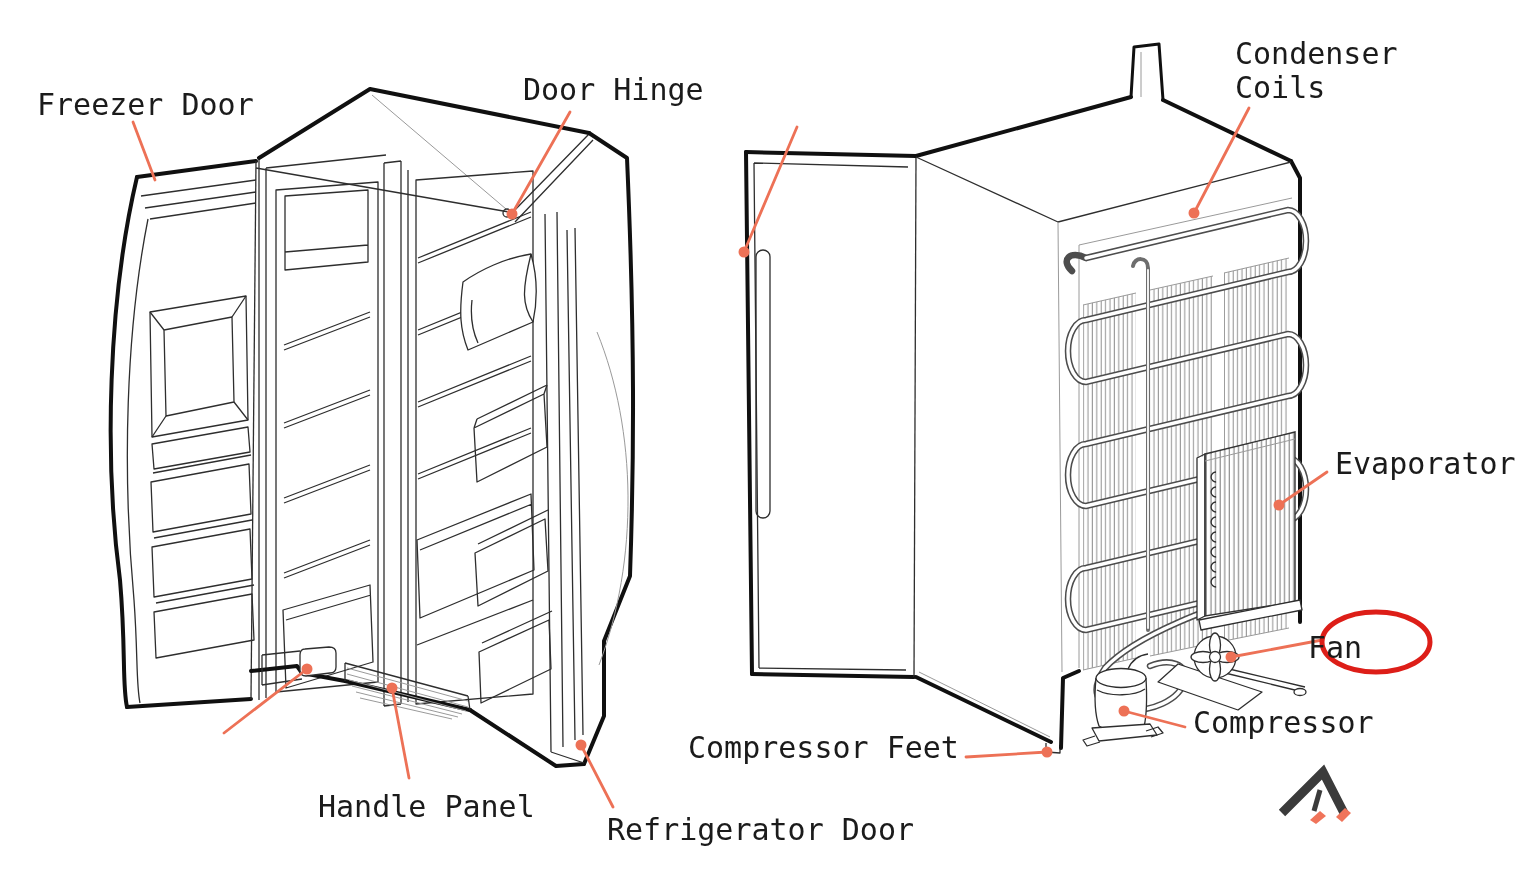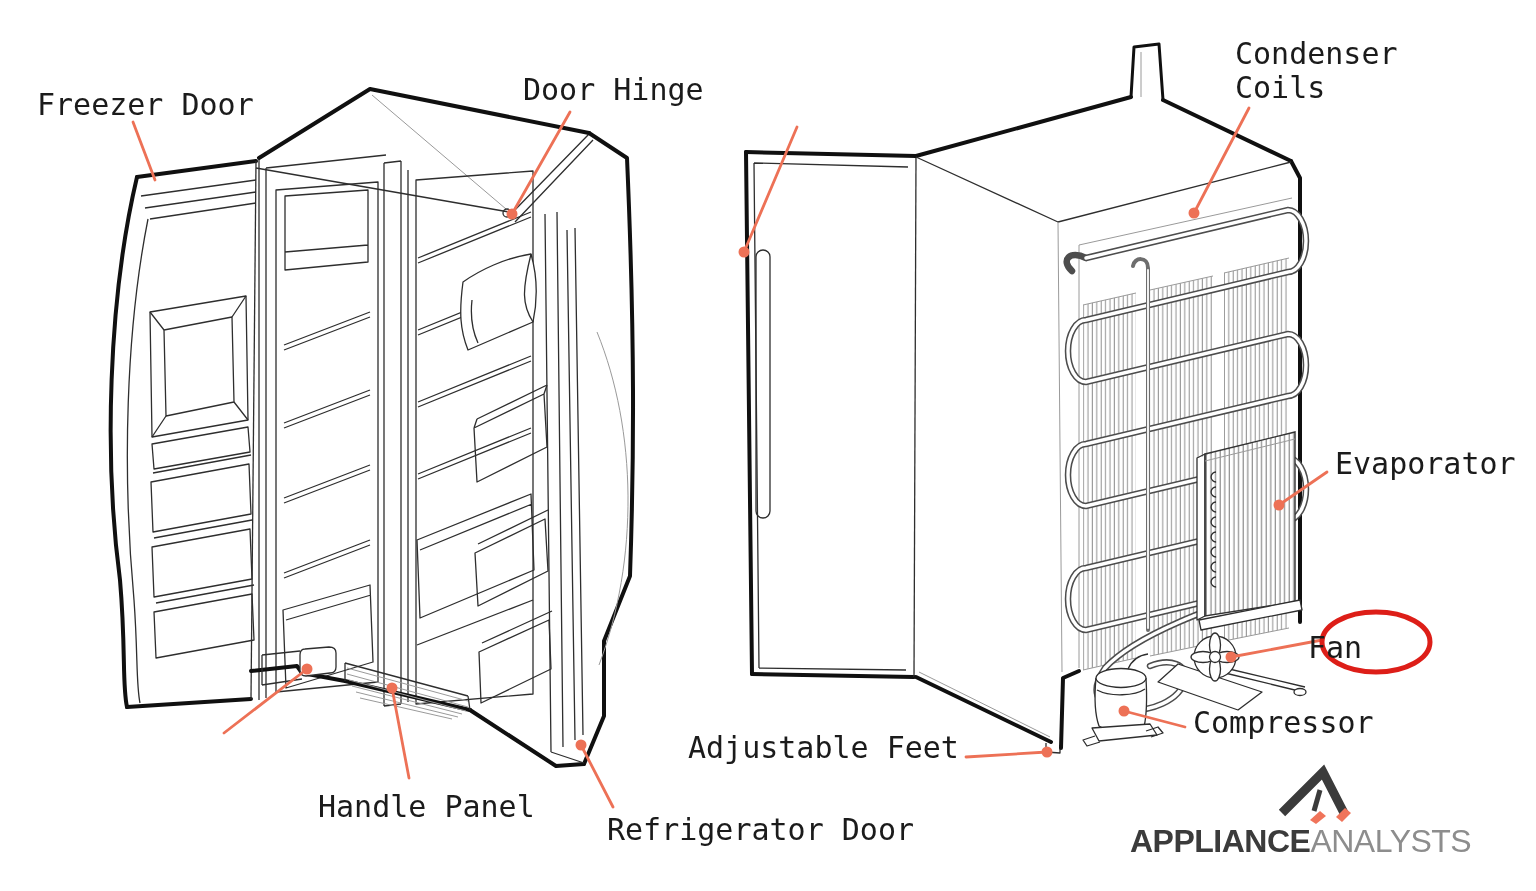--- a/index.html
+++ b/index.html
@@ -228,21 +228,18 @@
   </g>
 </svg>
 
 <div class="lbl" style="left:37px;top:88px">Freezer Door</div>
 <div class="lbl" style="left:523px;top:73px">Door Hinge</div>
 <div class="lbl" style="left:1235px;top:37px">Condenser
 Coils</div>
 <div class="lbl" style="left:1335px;top:447px">Evaporator</div>
 <div class="lbl" style="left:1308px;top:631px">Fan</div>
 <div class="lbl" style="left:1193px;top:706px">Compressor</div>
-<div class="lbl" style="left:688px;top:731px">Adjustable Feet</div>
+<div class="lbl" style="left:688px;top:731px">Compressor Feet</div>
 <div class="lbl" style="left:607px;top:813px">Refrigerator Door</div>
 <div class="lbl" style="left:318px;top:790px">Handle Panel</div>
 
-<div class="wordmark">
-  <span class="bold">APPLIANCE</span><span class="light">ANALYSTS</span>
+
 </div>
 
-</div>
-
 </body></html>

